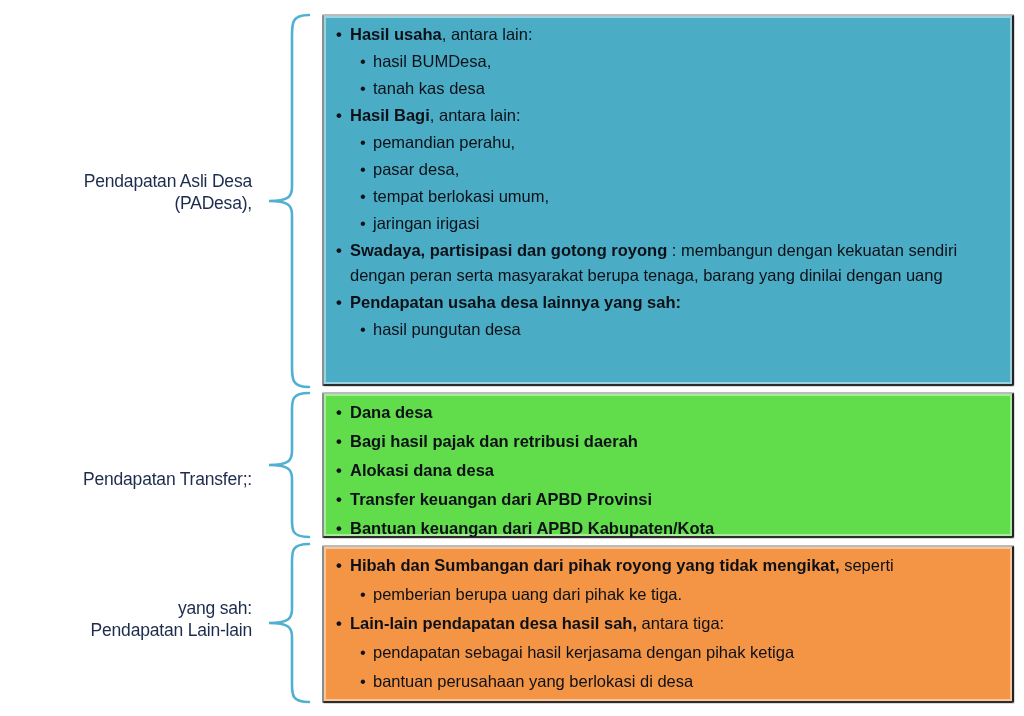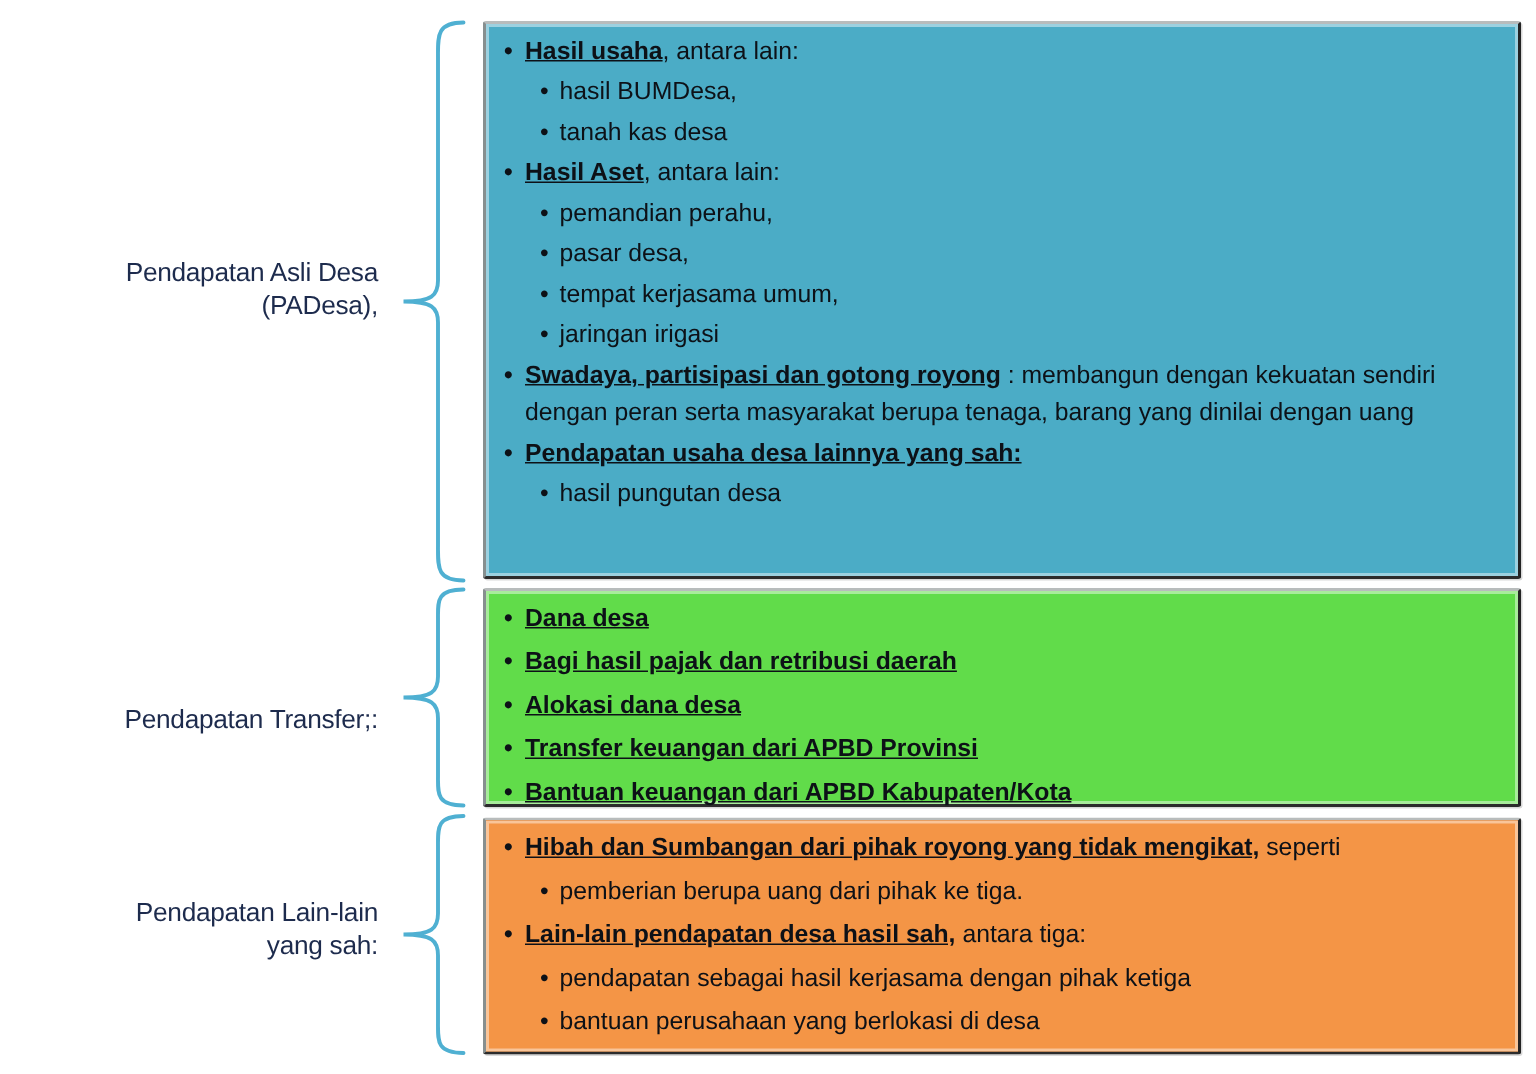--- a/index.html
+++ b/index.html
@@ -37,41 +37,41 @@
     padding:6px 10px 4px 12px;
   }
   #box-pad{top:14px;height:372px;}
   #box-transfer{top:392px;height:146px;}
   #box-lain{top:545px;height:158px;}
   .item{display:flex;font-size:16.5px;line-height:25px;margin-bottom:3px;}
   .item .blt{flex:0 0 14px;font-weight:bold;}
   .item .txt{flex:1 1 auto;}
   .item.l2{padding-left:24px;}
   .item.l2 .blt{flex:0 0 13px;font-weight:normal;}
-  .item b{font-weight:bold;text-decoration:underline;}
+  .item b{font-weight:bold;}
   #box-pad .item{margin-bottom:2px;}
   #box-transfer .item{margin-bottom:4px;}
   #box-transfer .txt, #box-transfer .blt{font-weight:bold;}
   #box-lain .item{margin-bottom:4px;}
 </style>
 </head>
 <body>
 
 <div class="stage">
 
   <div class="side-label" id="label-pad">
     <div>Pendapatan Asli Desa</div>
     <div>(PADesa),</div>
   </div>
   <div class="side-label" id="label-transfer">
     <div>Pendapatan Transfer;:</div>
   </div>
   <div class="side-label" id="label-lain">
+    <div>yang sah:</div>
     <div>Pendapatan Lain-lain</div>
-    <div>yang sah:</div>
   </div>
 
   <svg class="brace" id="brace-1" viewBox="0 0 54 378">
     <path d="M 50,3 C 32,3 33,12 33,26 L 33,175 C 33,185 29,189 10,189 C 29,189 33,193 33,203 L 33,352 C 33,366 32,375 50,375"></path>
   </svg>
   <svg class="brace" id="brace-2" viewBox="0 0 54 150">
     <path d="M 50,3 C 32,3 33,11 33,22 L 33,61 C 33,71 29,75 10,75 C 29,75 33,79 33,89 L 33,128 C 33,139 32,147 50,147"></path>
   </svg>
   <svg class="brace" id="brace-3" viewBox="0 0 54 164">
     <path d="M 50,3 C 32,3 33,11 33,23 L 33,68 C 33,78 29,82 10,82 C 29,82 33,86 33,96 L 33,141 C 33,153 32,161 50,161"></path>
@@ -85,33 +85,33 @@
     <div class="item l2">
         <span class="blt">•</span>
         <span class="txt"><span>hasil BUMDesa,</span></span>
       </div>
     <div class="item l2">
         <span class="blt">•</span>
         <span class="txt"><span>tanah kas desa</span></span>
       </div>
     <div class="item l1">
         <span class="blt">•</span>
-        <span class="txt"><b>Hasil Aset</b><span>, antara lain:</span></span>
+        <span class="txt"><b>Hasil Bagi</b><span>, antara lain:</span></span>
       </div>
     <div class="item l2">
         <span class="blt">•</span>
         <span class="txt"><span>pemandian perahu,</span></span>
       </div>
     <div class="item l2">
         <span class="blt">•</span>
         <span class="txt"><span>pasar desa,</span></span>
       </div>
     <div class="item l2">
         <span class="blt">•</span>
-        <span class="txt"><span>tempat kerjasama umum,</span></span>
+        <span class="txt"><span>tempat berlokasi umum,</span></span>
       </div>
     <div class="item l2">
         <span class="blt">•</span>
         <span class="txt"><span>jaringan irigasi</span></span>
       </div>
     <div class="item l1">
         <span class="blt">•</span>
         <span class="txt"><b>Swadaya, partisipasi dan gotong royong</b><span> : membangun dengan kekuatan sendiri dengan peran serta masyarakat berupa tenaga, barang yang dinilai dengan uang</span></span>
       </div>
     <div class="item l1">

